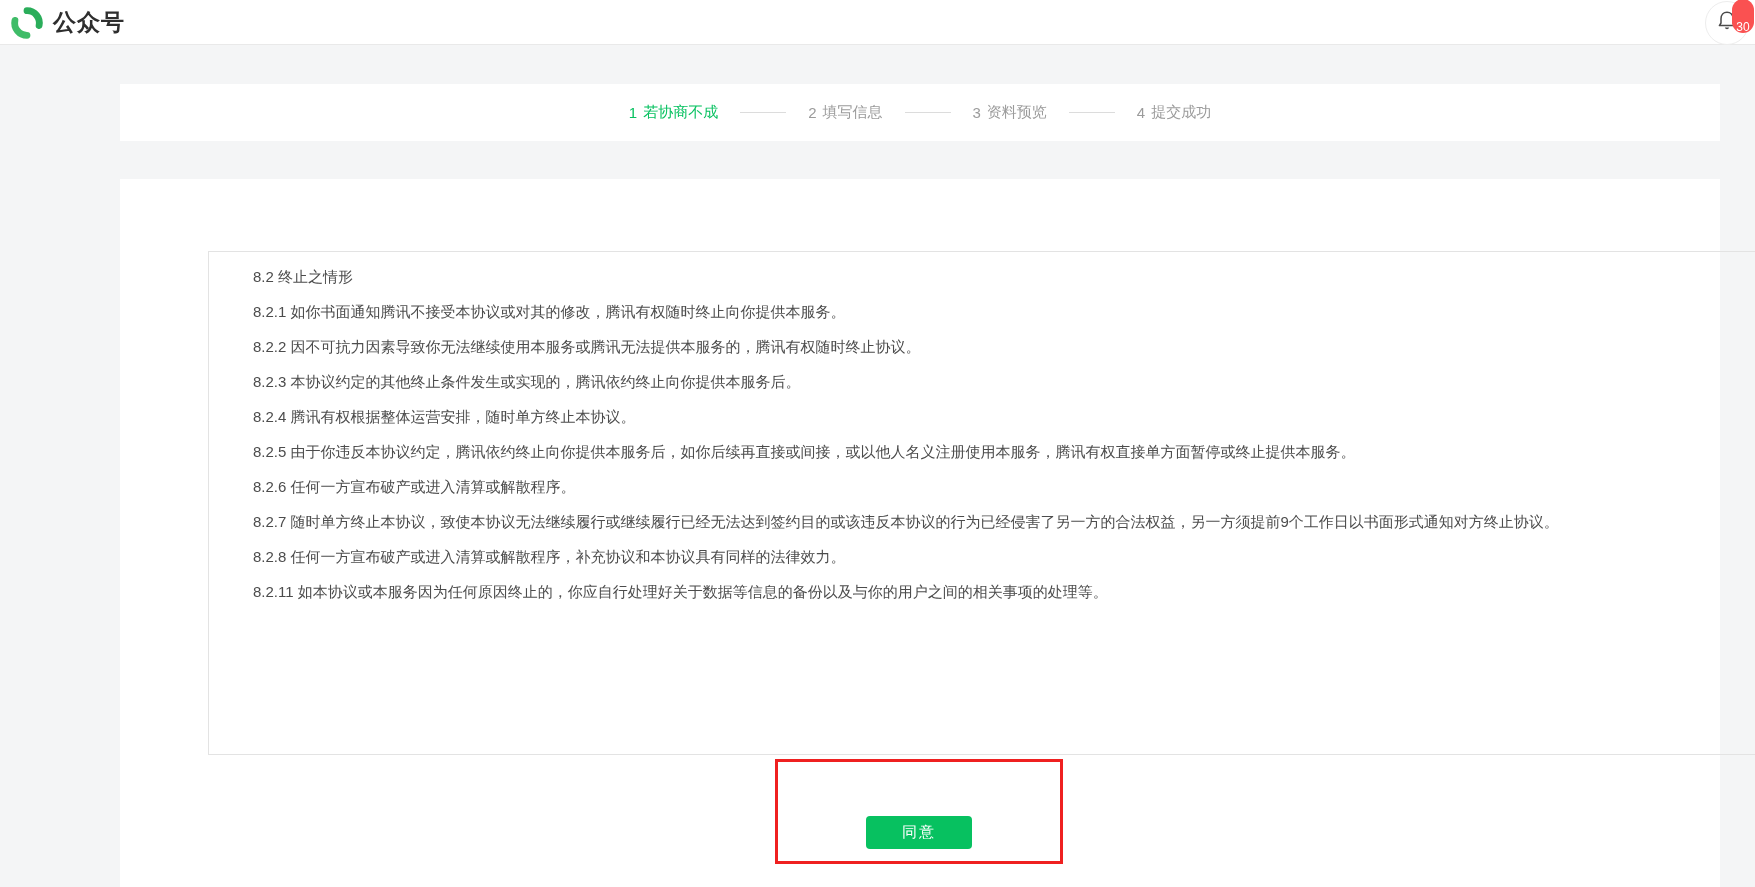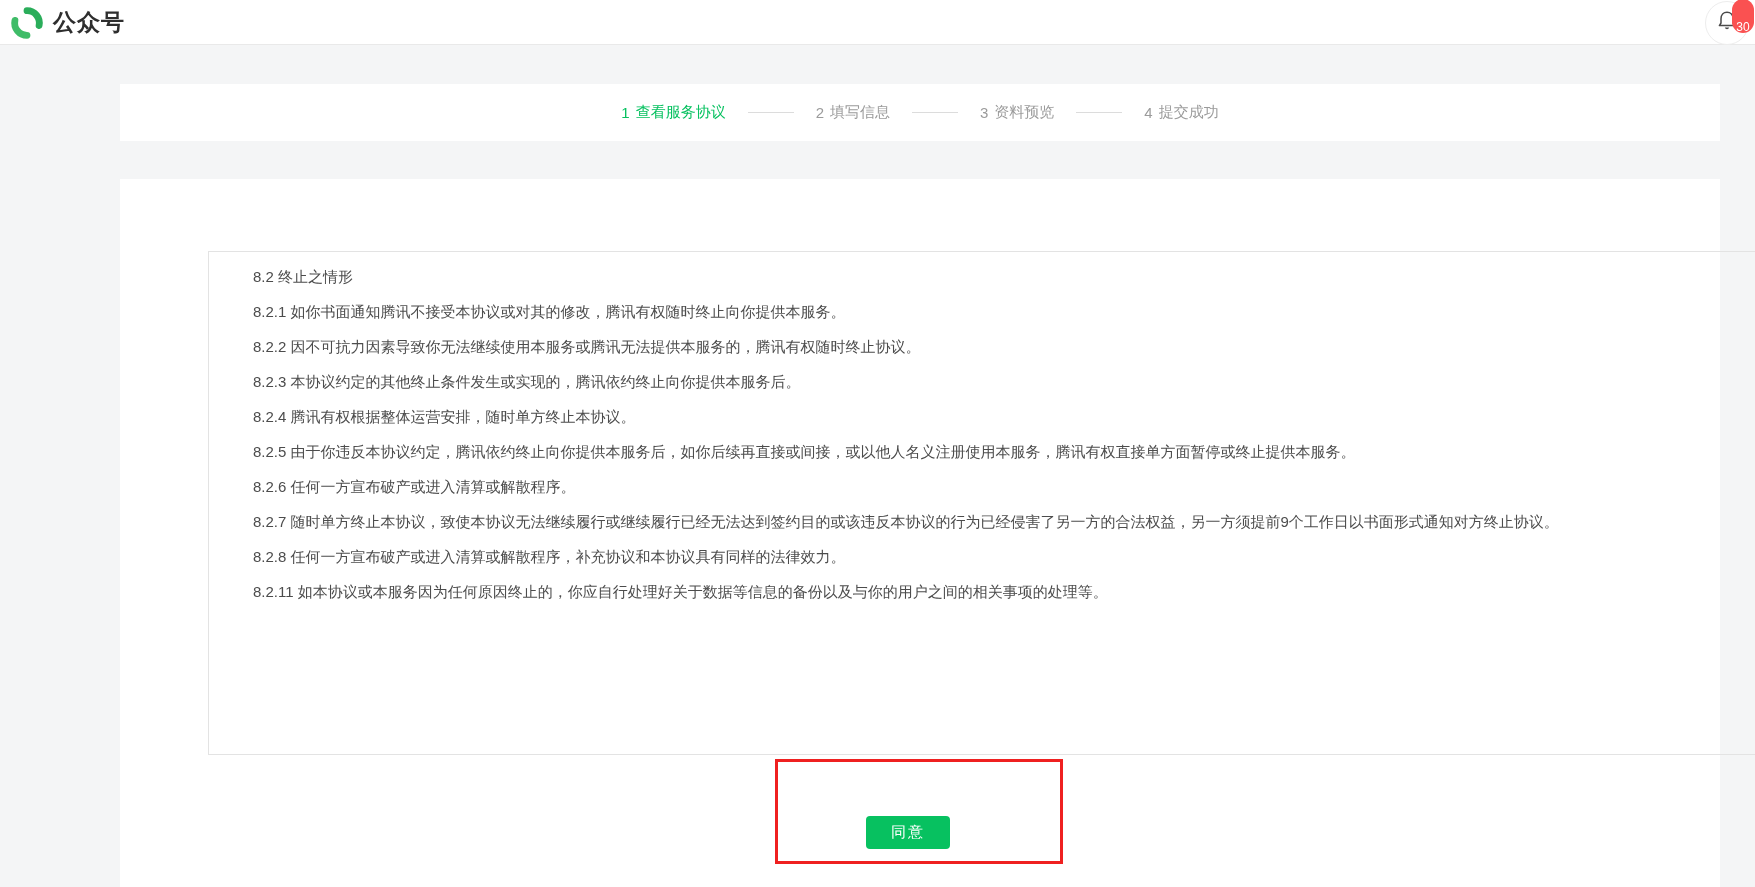--- a/index.html
+++ b/index.html
@@ -82,21 +82,21 @@
 
   
   .red-annotation {
     position: absolute; left: 655px; top: 580px;
     width: 288px; height: 105px;
     border: 3px solid #ef2020;
     pointer-events: none;
   }
   .agree-button {
     position: absolute; left: 746px; top: 637px;
-    width: 84px; height: 33px;
+    width: 106px; height: 33px;
     background: #07c160; color: #ffffff;
     border: none; border-radius: 4px;
     font-size: 15px; letter-spacing: 2px;
     font-family: "Liberation Sans", "DejaVu Sans", sans-serif;
     cursor: pointer;
   }
 </style>
 </head>
 <body>
 
@@ -118,21 +118,21 @@
         <path d="M9.8 18.6 a2.3 2.3 0 0 0 4.4 0" fill="#4a4a4a"></path>
       </svg>
     </span>
     <span class="bell-badge">30</span>
   </div>
 </div>
 
 <div class="stepper-card">
   <div class="step active">
     <span class="num">1</span>
-    <span>查看服务协议</span>
+    <span>若协商不成</span>
   </div>
   <div class="step-sep"></div>
   <div class="step">
     <span class="num">2</span>
     <span>填写信息</span>
   </div>
   <div class="step-sep"></div>
   <div class="step">
     <span class="num">3</span>
     <span>资料预览</span>

